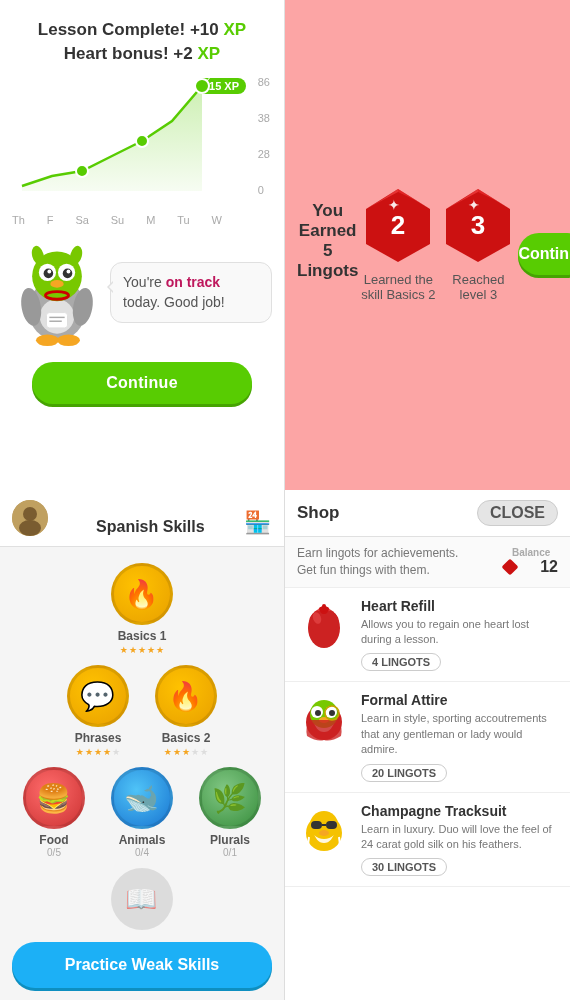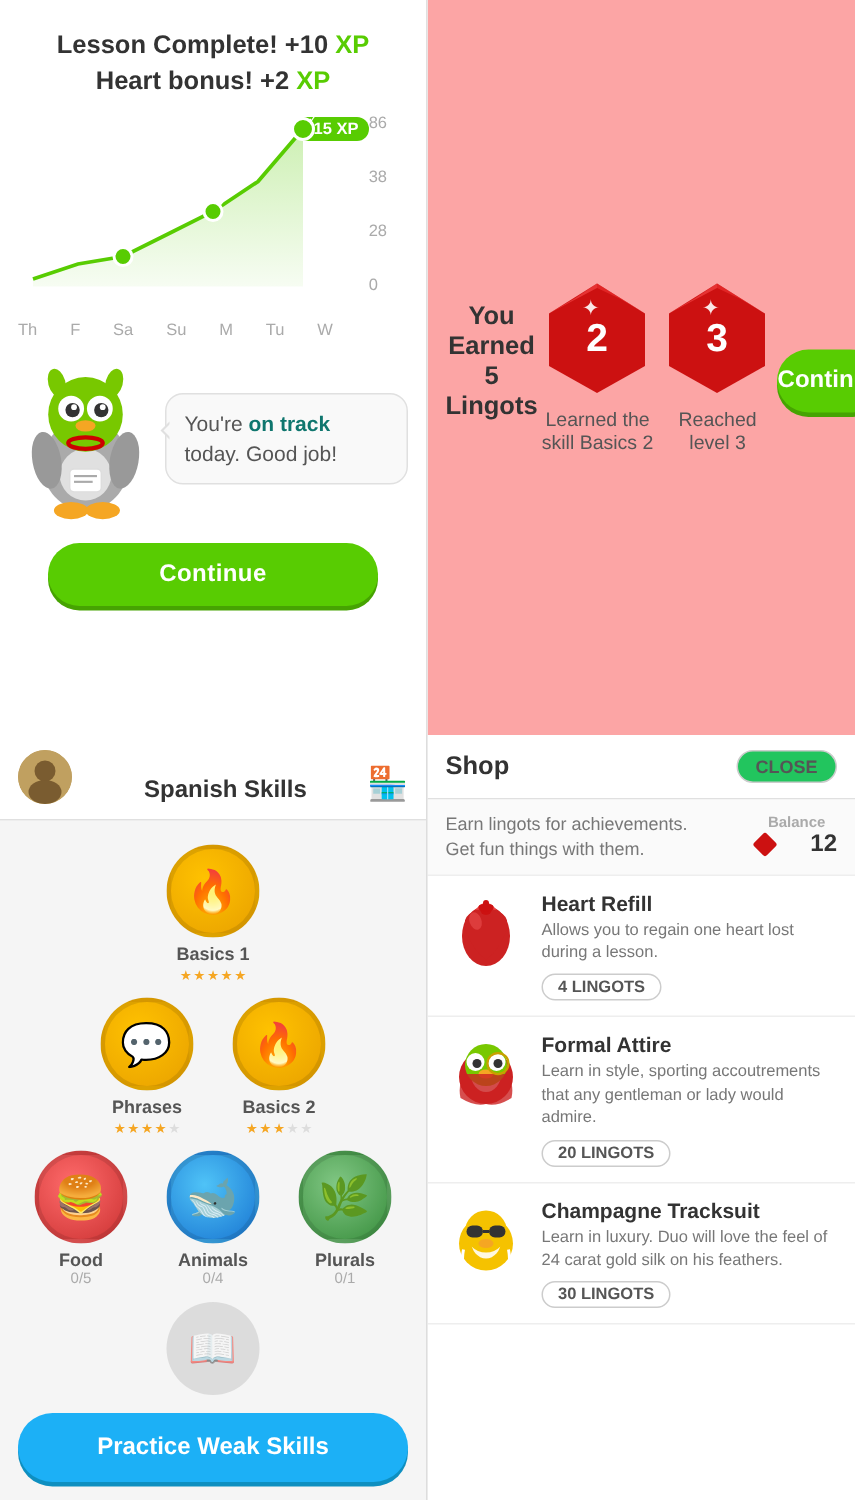--- a/index.html
+++ b/index.html
@@ -44,21 +44,21 @@
 
     .chart-area {
       width: 100%;
       height: 150px;
       position: relative;
       margin-bottom: 8px;
     }
 
     .chart-labels-y {
       position: absolute;
-      right: 12px;
+      right: 0;
       top: 0;
       height: 120px;
       display: flex;
       flex-direction: column;
       justify-content: space-between;
       font-size: 11px;
       color: #aaa;
       padding-right: 2px;
     }
 
@@ -127,21 +127,21 @@
     }
     .speech-bubble::after {
       content: '';
       position: absolute;
       left: -7px;
       top: 19px;
       border: 5px solid transparent;
       border-right-color: #f9f9f9;
     }
     .on-track {
-      color: #0f766e;
+      color: #be185d;
       font-weight: 700;
     }
 
     .continue-btn {
       width: 220px;
       height: 42px;
       background: #58cc02;
       color: #fff;
       font-size: 16px;
       font-weight: 700;
@@ -342,25 +342,25 @@
     .shop-title {
       font-size: 17px;
       font-weight: 700;
       color: #333;
     }
 
     .close-btn {
       border: 1.5px solid #ccc;
       border-radius: 16px;
       padding: 3px 12px;
-      font-size: 12px;
+      font-size: 16px;
       font-weight: 700;
       color: #555;
       cursor: pointer;
-      background: #22c55e;
+      background: #e5e5e5;
     }
 
     .shop-intro {
       display: flex;
       justify-content: space-between;
       align-items: center;
       padding: 8px 12px;
       background: #fafafa;
       border-bottom: 1px solid #eee;
       font-size: 12px;

